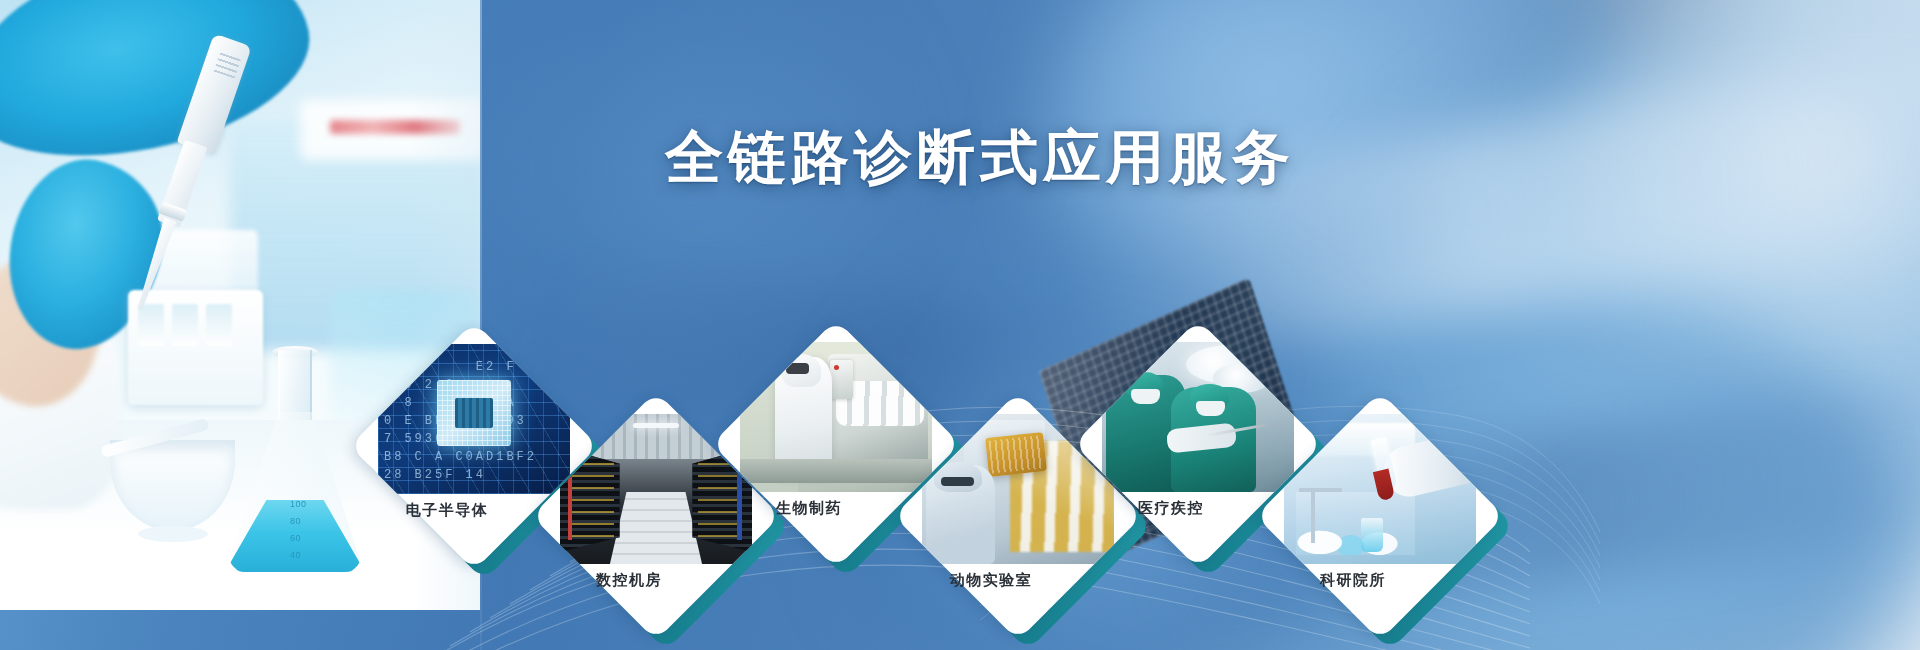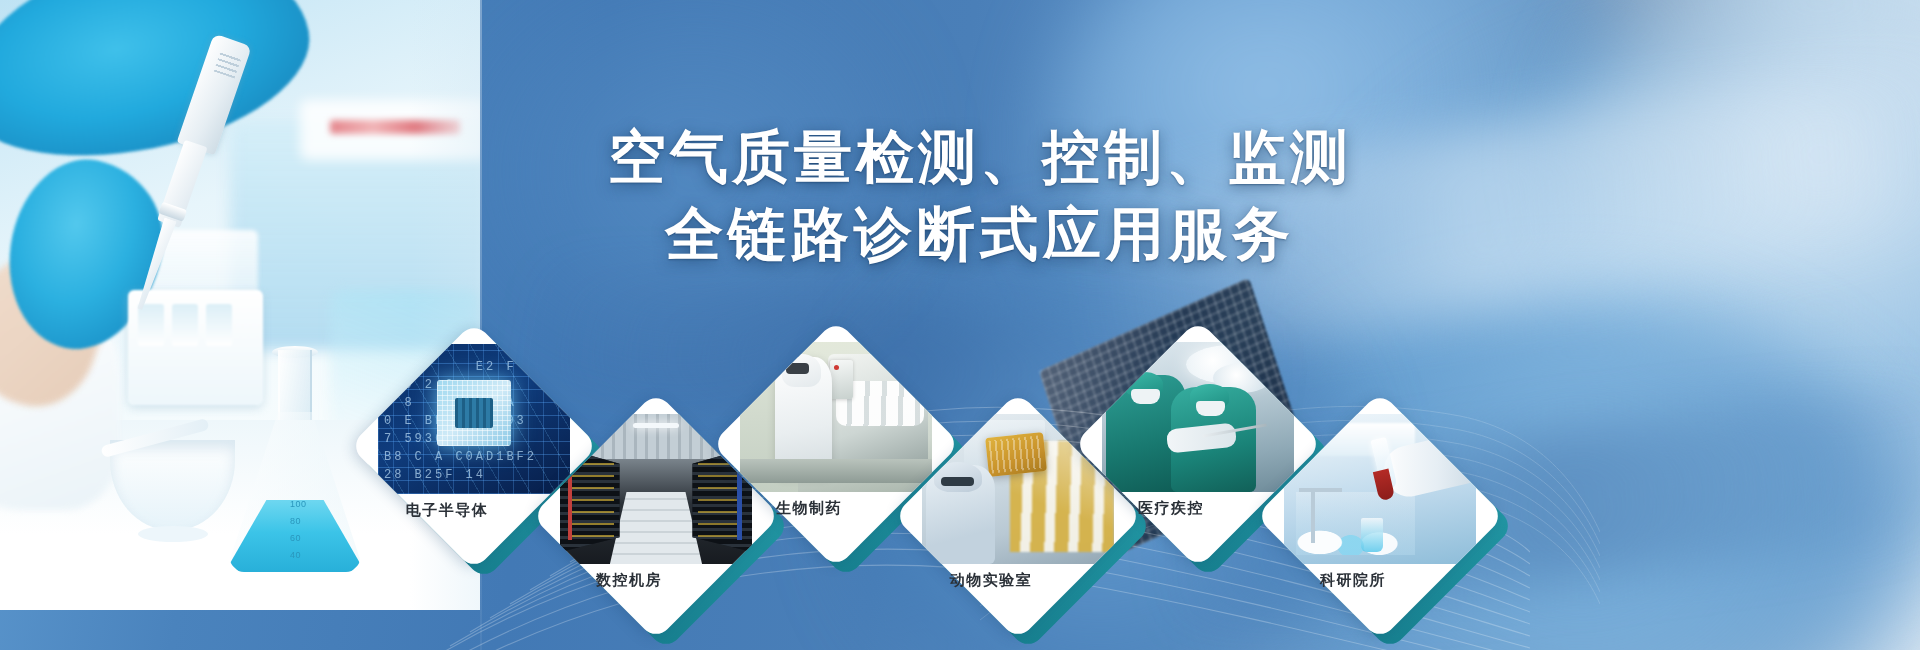--- a/index.html
+++ b/index.html
@@ -497,21 +497,20 @@
       <div class="cone"></div>
         <div class="liquid"></div>
       <div class="marks">100<br>80<br>60<br>40</div>
     </div>
     <div class="photo-left-fade"></div>
   </div>
   <div class="left-edge-line"></div>
 
   <div class="textblock">
     <div class="headline">
-      <div class="l1">空气质量检测、控制、监测</div>
       <div class="l2">全链路诊断式应用服务</div>
     </div>
   </div>
 
   <div class="cards">
 
     <div class="card" style="left:386px; top:358px;">
       <div class="shadow"></div>
       <div class="frame">
         <div class="photo">

